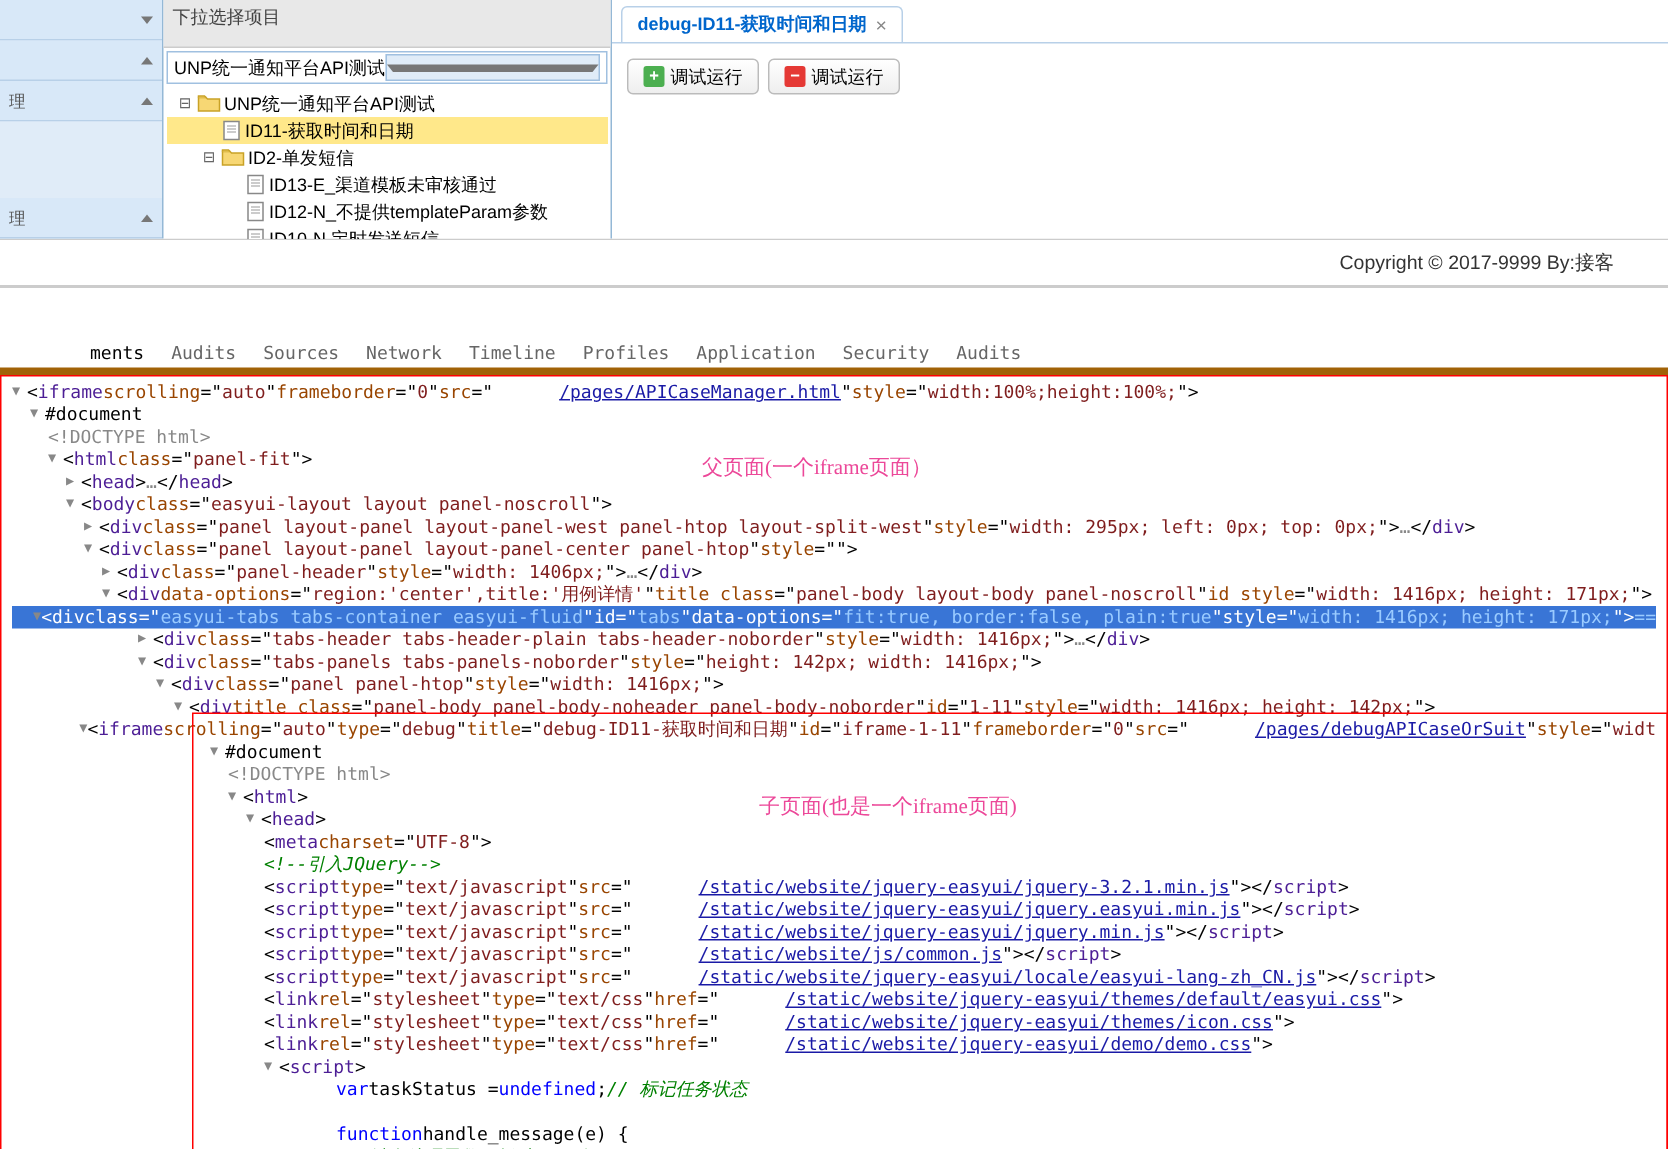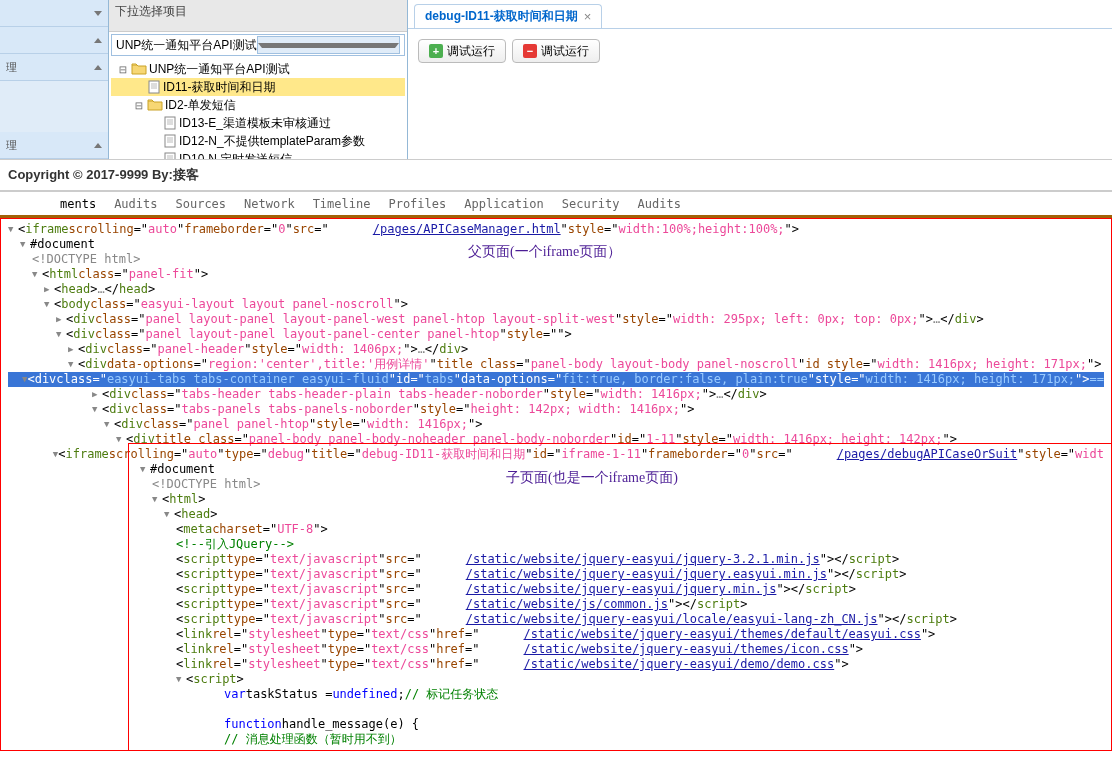--- a/index.html
+++ b/index.html
@@ -35,39 +35,39 @@
 .tab { height: 24px; background: #fff; border: 1px solid #b8d0e8; border-bottom: none; padding: 0 10px; display: flex; align-items: center; font-size: 12px; border-radius: 4px 4px 0 0; }
 .tab .title-blue { color: #0066cc; font-weight: bold; }
 .tab .close { margin-left: 6px; color: #888; cursor: pointer; font-size: 13px; }
 .tab-content { flex: 1; border-top: 1px solid #b8d0e8; padding: 10px; }
 .action-bar { display: flex; gap: 6px; }
 .btn { height: 24px; border: 1px solid #bbb; background: linear-gradient(#fff,#eee); border-radius: 4px; padding: 0 10px; display: flex; align-items: center; font-size: 12px; cursor: pointer; }
 .btn-icon { width: 14px; height: 14px; margin-right: 4px; border-radius: 2px; display: inline-flex; align-items: center; justify-content: center; font-size: 11px; font-weight: bold; color: #fff; }
 .btn-icon.green { background: #4caf50; }
 .btn-icon.red { background: #e53935; }
 
-.copyright { padding: 6px 8px; font-size: 13px; color: #333; font-weight: bold; }
+.copyright { text-align: right; padding: 6px 36px; font-size: 13px; color: #333; }
 
 .devtools { border-top: 2px solid #ccc; font-family: Menlo, Consolas, monospace; font-size: 12px; }
-.dev-tabs { height: 26px; border-bottom: 3px solid #a16207; display: flex; align-items: center; padding-left: 60px; gap: 18px; color: #666; }
+.dev-tabs { height: 26px; border-bottom: 5px solid #a16207; display: flex; align-items: center; padding-left: 60px; gap: 18px; color: #666; margin-top: 32px; }
 .dev-tabs span { cursor: pointer; }
 .dev-tabs span.active { color: #000; }
 
 .dom-tree { padding: 4px 8px; line-height: 15px; white-space: nowrap; overflow: hidden; background: #fff; position: relative; }
 .dom-line { display: flex; align-items: center; }
 .tri { display: inline-block; width: 10px; color: #888; font-size: 9px; }
-.tag { color: #4d7c0f; }
+.tag { color: #4c1d95; }
 .attr-n { color: #994500; }
-.attr-v { color: #ec4899; }
+.attr-v { color: #7f1d1d; }
 .lnk { color: #1a1aa6; text-decoration: underline; margin-left: 44px; }
 .grey { color: #888; }
 .doctype { color: #888; }
 .kw { color: #0000ff; }
-.cmt { color: #008000; }
-.annot-red { color: #4c1d95; font-family: "Microsoft YaHei"; font-size: 14px; position: absolute; font-weight: normal; }
+.cmt { color: #008000; font-style: italic; }
+.annot-red { color: #ec4899; font-family: "Microsoft YaHei"; font-size: 14px; position: absolute; font-weight: normal; margin-top: 29px; }
 .redbox { position: absolute; border: 1px solid #ff0000; pointer-events: none; }
 .highlight-line { background: #3975d6; color: #fff; }
 .highlight-line .tag, .highlight-line .attr-n, .highlight-line .attr-v { color: #fff; }
 .highlight-line .attr-v.fit { color: #9acbff; }
 .pad { display: inline-block; }
 </style>
 </head>
 <body>
 
 <div class="top-area">

